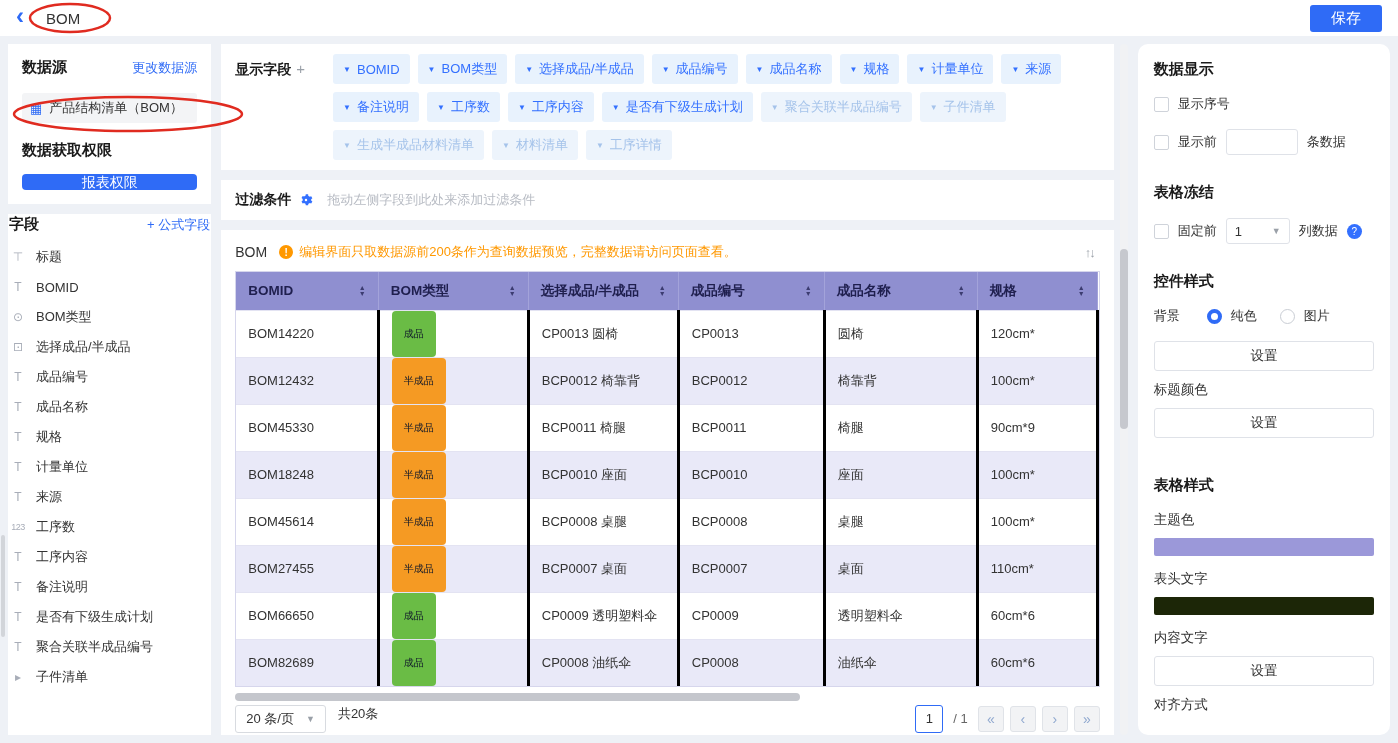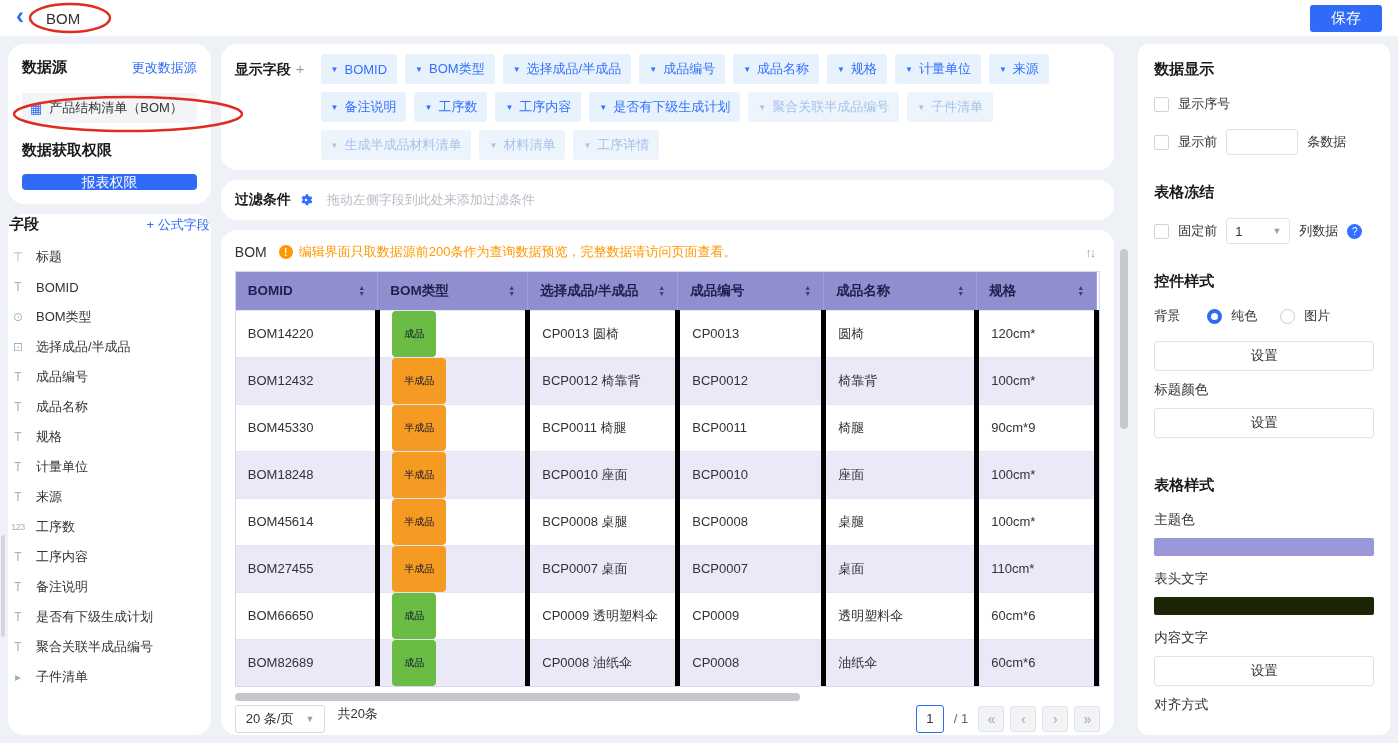--- a/index.html
+++ b/index.html
@@ -4,40 +4,40 @@
 <style>
   *{box-sizing:border-box;margin:0;padding:0;font-family:"Liberation Sans","DejaVu Sans",sans-serif}
   body{width:1398px;height:743px;overflow:hidden;background:#eef1f6;font-size:13px;color:#333;position:relative}
   
   .topbar{height:36px;background:#fff;display:flex;align-items:center;padding:0 16px}
   .back{color:#2f6bf6;font-size:24px;line-height:1;cursor:pointer;margin-top:-4px;font-weight:bold}
   .page-title{font-size:15px;color:#333;margin-left:22px}
   .save-btn{margin-left:auto;background:#2f6bf6;color:#fff;border:none;border-radius:3px;width:72px;height:27px;font-size:15px;cursor:pointer}
   
   .content{display:flex;gap:10px;padding:8px;height:707px}
-  .card{background:#fff;border-radius:16px}
+  .card{background:#fff;border-radius:0}
   .left-col{width:240px;display:flex;flex-direction:column;gap:10px}
   .ds-card{padding:14px;flex:0 0 auto}
   .row{display:flex;align-items:center}
   .between{justify-content:space-between}
   .h15{font-size:15px;font-weight:bold;color:#1a1a1a}
   .link{color:#2f6bf6;cursor:pointer;font-size:13px;text-decoration:none}
   .ds-item{margin:16px 0 18px;background:#f3f4f6;border-radius:3px;height:30px;display:flex;align-items:center;gap:7px;padding:0 8px;font-size:13px;cursor:pointer}
   .ds-icon{color:#2f6bf6;font-size:13px}
   .primary-btn{width:100%;height:16px;background:#2f6bf6;color:#fff;border:none;border-radius:4px;font-size:14px;margin-top:14px;cursor:pointer}
   .fields-card{flex:1;padding:1px;overflow:hidden}
   .field-list{margin-top:8px}
   .field-item{height:30px;display:flex;align-items:center;gap:9px;cursor:pointer}
   .f-icon{color:#a8adb8;width:18px;font-size:12px;text-align:center;flex:0 0 auto}
   .f-icon.num{font-size:9px;letter-spacing:-.5px}
   
   .mid-col{flex:1;display:flex;flex-direction:column;gap:10px;position:relative;padding-right:14px}
   .v-track{position:absolute;right:0;top:0;bottom:0;width:8px;background:#f1f2f4;border-radius:4px}
   .v-thumb{position:absolute;right:0;top:205px;width:8px;height:180px;background:#c6c8ce;border-radius:4px;cursor:pointer}
-  .chips-card{padding:10px 14px;display:flex;gap:16px;flex:0 0 auto}
+  .chips-card{padding:10px 14px;display:flex;gap:28px;flex:0 0 auto}
   .chips-label{flex:0 0 auto;padding-top:6px;font-weight:bold;color:#1a1a1a;font-size:14px;white-space:nowrap}
   .plus{color:#9aa0a8;font-weight:normal;font-size:15px;margin-left:5px;cursor:pointer}
   .chips-container{display:flex;flex-wrap:wrap;gap:8px}
   .chip{display:inline-flex;align-items:center;gap:6px;background:#e8f2fd;color:#3370ff;border-radius:3px;padding:6px 10px;cursor:pointer;font-size:13px;white-space:nowrap}
   .chip .caret{font-size:8px}
   .chip.inactive{background:#edf4fc;color:#a5c3ea}
   .filter-card{padding:11px 14px;display:flex;align-items:center;gap:8px;flex:0 0 auto}
   .filter-title{font-weight:bold;font-size:14px;color:#1a1a1a}
   .filter-hint{color:#b8bcc4;margin-left:6px}
   .gear{display:inline-flex}
@@ -47,21 +47,21 @@
   .table-title{font-size:14px;color:#333}
   .warn{color:#ff9800;display:flex;align-items:center;gap:6px;font-size:13px}
   .warn-icon{width:14px;height:14px;border-radius:50%;background:#ff9800;color:#fff;font-size:10px;display:inline-flex;align-items:center;justify-content:center;font-weight:bold;flex:0 0 auto}
   .sort-toggle{margin-left:auto;color:#9aa0a8;font-size:13px;cursor:pointer;letter-spacing:-2px;padding-right:6px}
   .table-wrap{margin-top:10px;overflow:hidden;border:1px solid #d6d6ec;flex:0 0 auto}
   table{border-collapse:collapse;table-layout:fixed;width:861px}
   thead th{height:38px;font-size:13.5px;color:#1f1f4e;font-weight:bold;text-align:left;padding:0 12px;border-right:1px solid #a3a3da}
   .th-wrap{display:flex;align-items:center;justify-content:space-between}
   .sort-icon{display:inline-flex;flex-direction:column;line-height:5.5px;font-size:7px;color:#3c3c70;cursor:pointer}
   .sort-icon i{font-style:normal}
-  tbody td{height:46px;padding:0 12px;border-right:5px solid #000000;border-top:1px solid #e3e3f2;background:#fff;white-space:nowrap;overflow:hidden;font-size:13px;color:#333}
+  tbody td{height:46px;padding:0 12px;border-right:3px solid #000000;border-top:1px solid #e3e3f2;background:#fff;white-space:nowrap;overflow:hidden;font-size:13px;color:#333}
   tbody tr:nth-child(even) td{background:#e9e9f8}
   .badge{display:inline-block;color:#0f172a;border-radius:4px;padding:16px 12px;font-size:10px}
   .h-scroll{height:8px;margin-top:6px;position:relative;background:#f3f4f6;border-radius:4px}
   .h-thumb{position:absolute;left:0;top:0;height:8px;width:565px;background:#c4c6cc;border-radius:4px;cursor:pointer}
   .pagination{display:flex;align-items:flex-start;margin-top:12px;gap:12px}
   .page-size{border:1px solid #d8dbe0;border-radius:3px;height:28px;display:flex;align-items:center;gap:12px;padding:0 10px;cursor:pointer;background:#fff}
   .small-caret{color:#9aa0a8;font-size:9px}
   .pag-right{margin-left:auto;display:flex;align-items:center;gap:6px}
   .page-input{width:28px;height:28px;border:1px solid #2f6bf6;border-radius:3px;display:flex;align-items:center;justify-content:center;color:#333;background:#fff}
   .page-total{color:#666;margin:0 4px}

